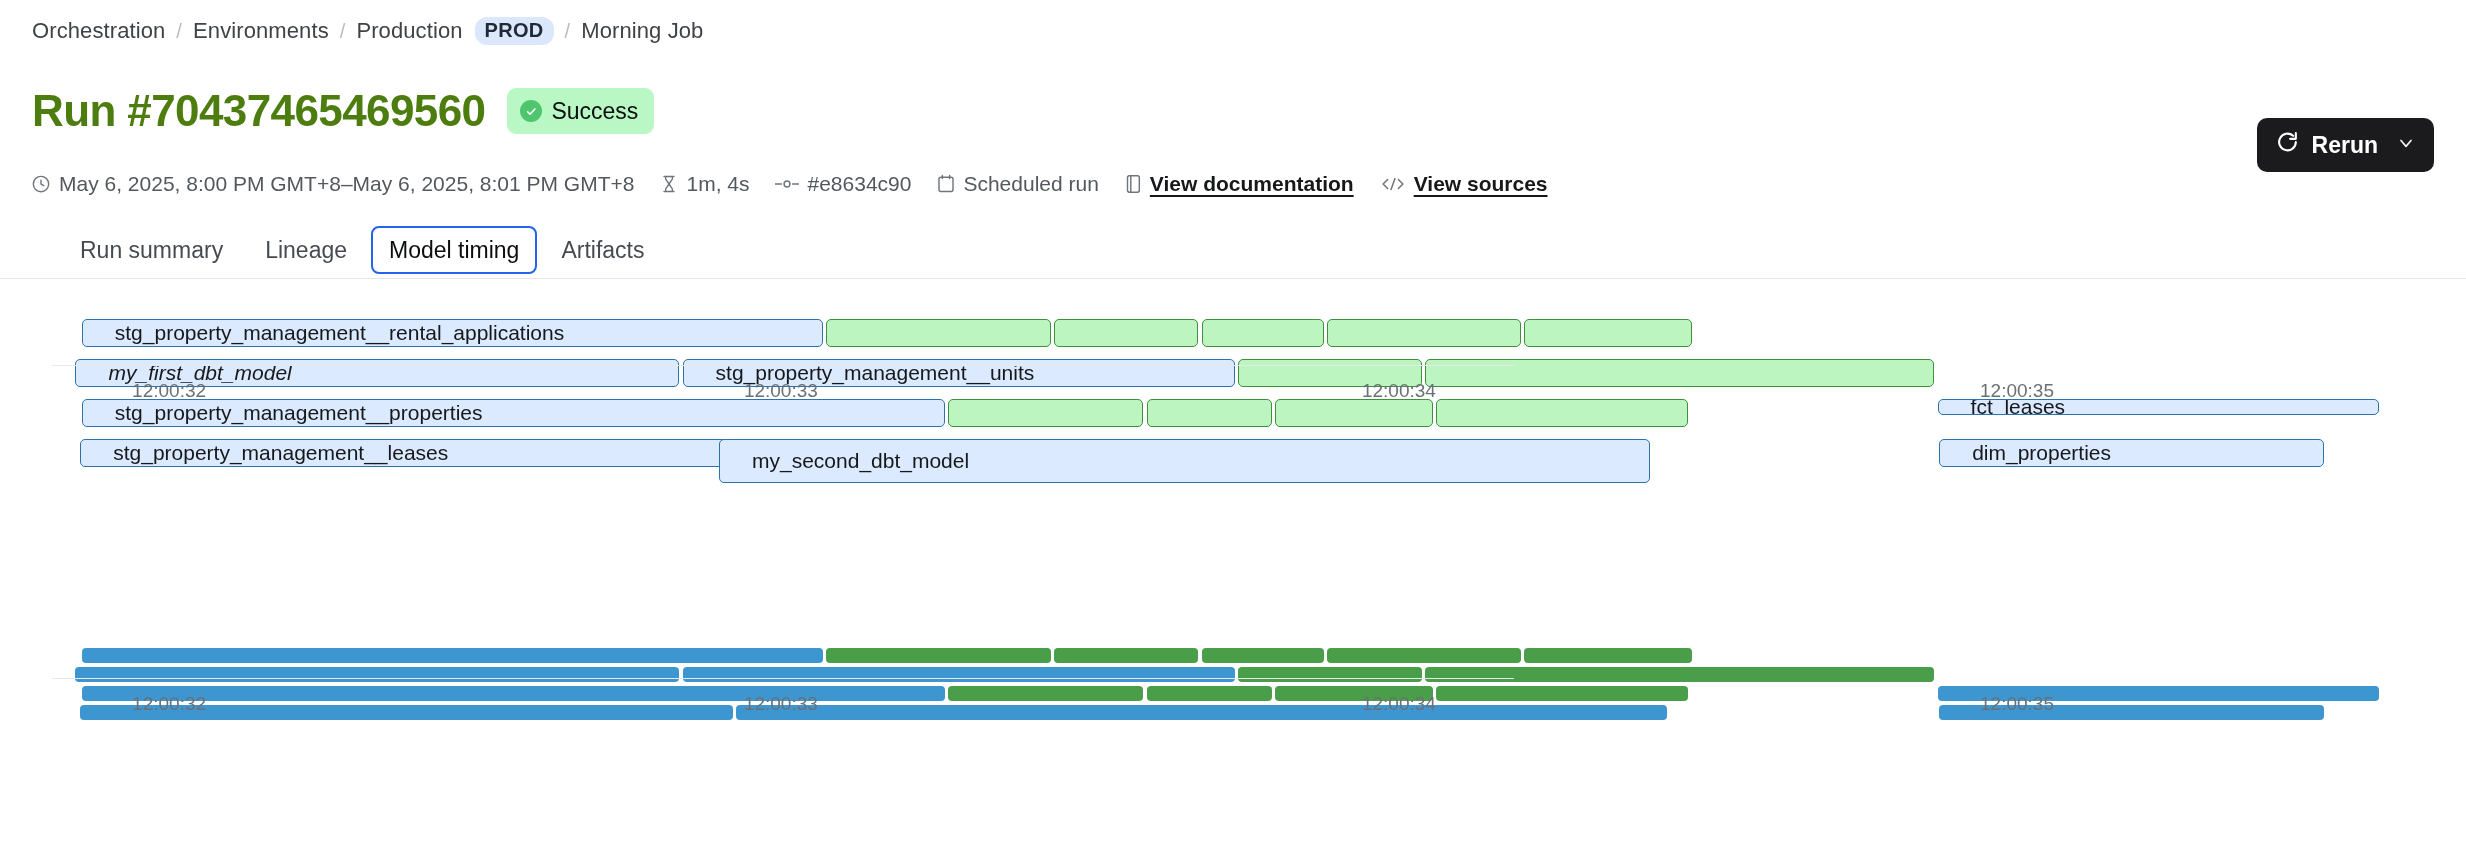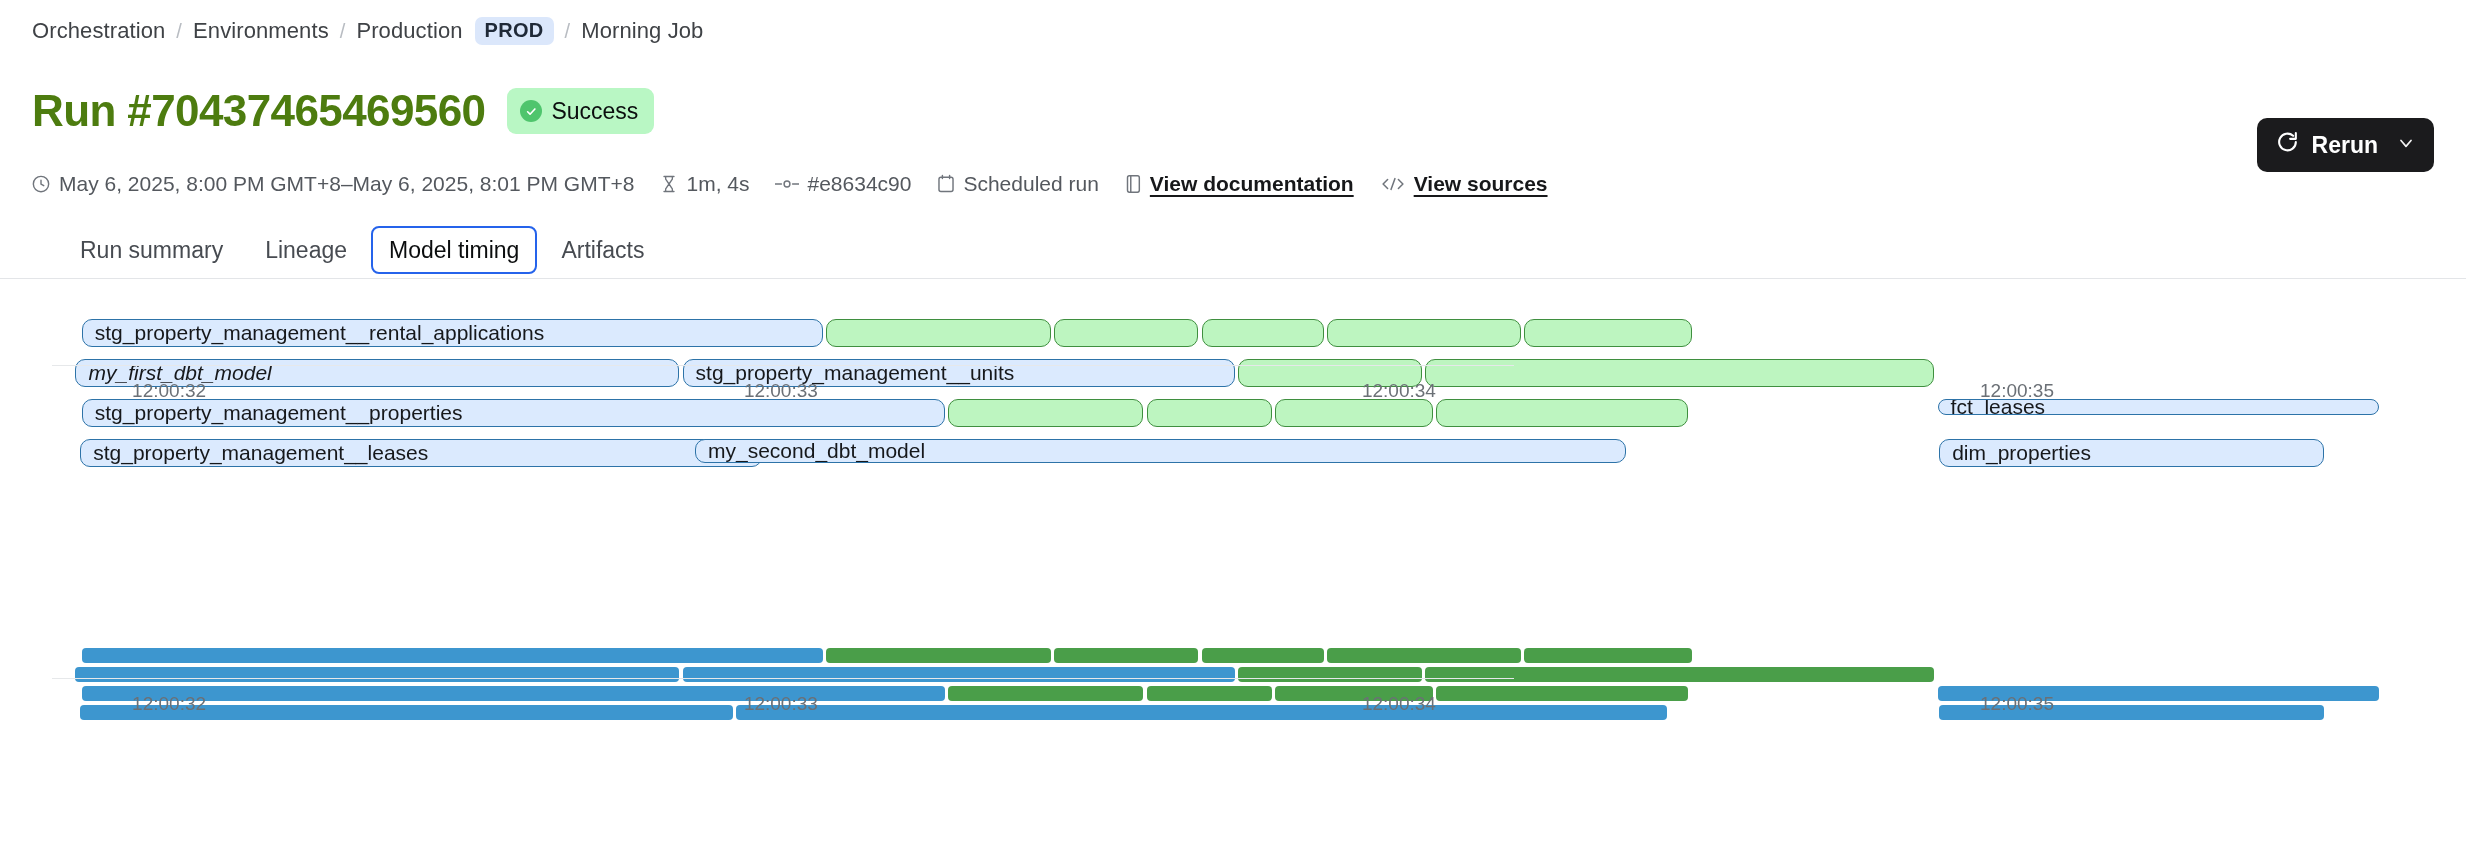--- a/index.html
+++ b/index.html
@@ -18,21 +18,21 @@
     left: 32px; top: 17px;
     display: flex; align-items: center;
     font-size: 22px; color: #3f4246;
     letter-spacing: .1px;
   }
   .breadcrumb .crumb { color: #3f4246; }
   .breadcrumb .sep { color: #b8bcc2; margin: 0 11px; font-size: 20px; }
   .badge-prod {
     background: #dbe7fb;
     color: #1f2937;
-    border-radius: 7px;
+    border-radius: 12px;
     padding: 2px 10px 3px 10px;
     font-size: 20px;
     font-weight: 700;
     margin-left: 12px;
     letter-spacing: .3px;
   }
 
   
   .title-row {
     position: absolute;
@@ -146,24 +146,25 @@
   }
   .gantt-mini {
     position: absolute;
     left: 0; top: 640px;
     width: 2466px; height: 120px;
   }
   .track { position: absolute; left: 0; width: 2466px; }
 
   .bar {
     position: absolute;
-    border-radius: 10px;
+    border-radius: 5px;
     display: flex; align-items: center;
     overflow: hidden;
     cursor: pointer;
+    padding-left: 20px;
   }
   .bar.blue  { background: #dbeafe; border: 1.5px solid #2d73a8; }
   .bar.green { background: #bdf5c0; border: 1.5px solid #3f8f3f; }
   .bar .lbl {
     font-size: 21px;
     color: #16181b;
     padding-left: 12px;
     white-space: nowrap;
   }
 
@@ -331,21 +332,21 @@
         <div class="bar green" style="left: 1275.46px; width: 157.27px; height: 28px; top: 0px;"></div>
         <div class="bar green" style="left: 1435.88px; width: 251.633px; height: 28px; top: 0px;"></div>
         <div class="bar blue" style="left: 1937.57px; width: 441.93px; height: 16px; top: 0px;">
           <span class="lbl">fct_leases</span>
         </div>
       </div>
       <div class="track" style="top: 139px;">
         <div class="bar blue" style="left: 80.2079px; width: 682px; height: 28px; top: 0px;">
           <span class="lbl">stg_property_management__leases</span>
         </div>
-        <div class="bar blue" style="left: 695px; width: 931.041px; height: 24px; top: 0px; align-items: center;">
+        <div class="bar blue" style="left: 719px; width: 931.041px; height: 44px; top: 0px; align-items: center;">
           <span class="lbl">my_second_dbt_model</span>
         </div>
         <div class="bar blue" style="left: 1939.14px; width: 385.312px; height: 28px; top: 0px;">
           <span class="lbl">dim_properties</span>
         </div>
       </div>
     </div>
   <div class="axis-line" style="left:52px; top:65px; width:1462px;"></div>
   <div id="gantt-ticks">
       <div class="tick-label" style="left: 132.107px; top: 80px;">12:00:32</div>

